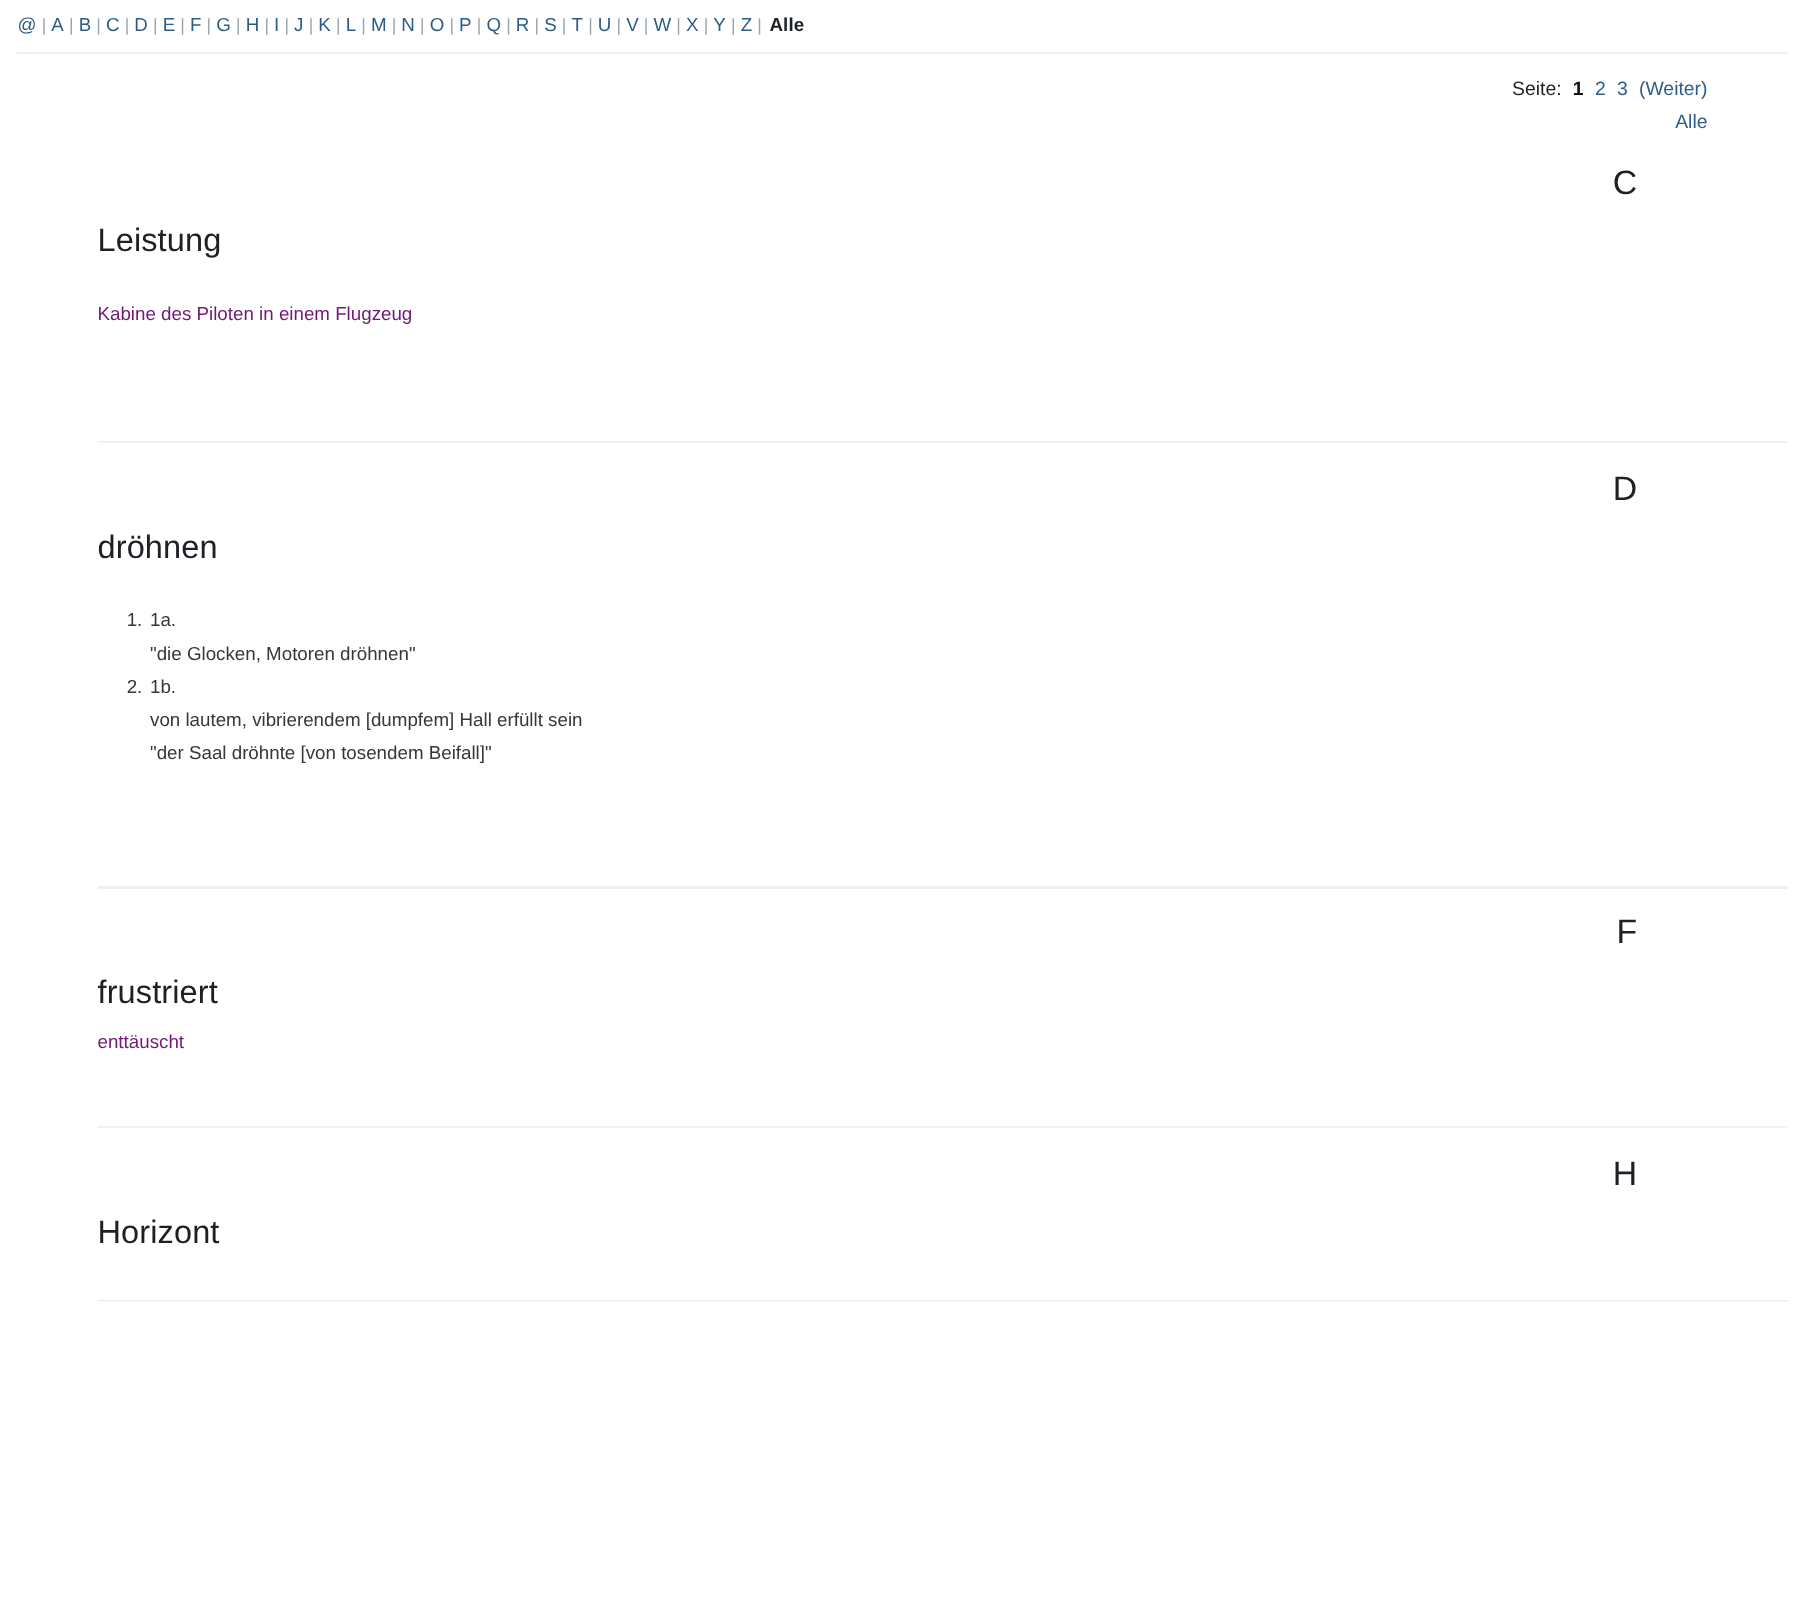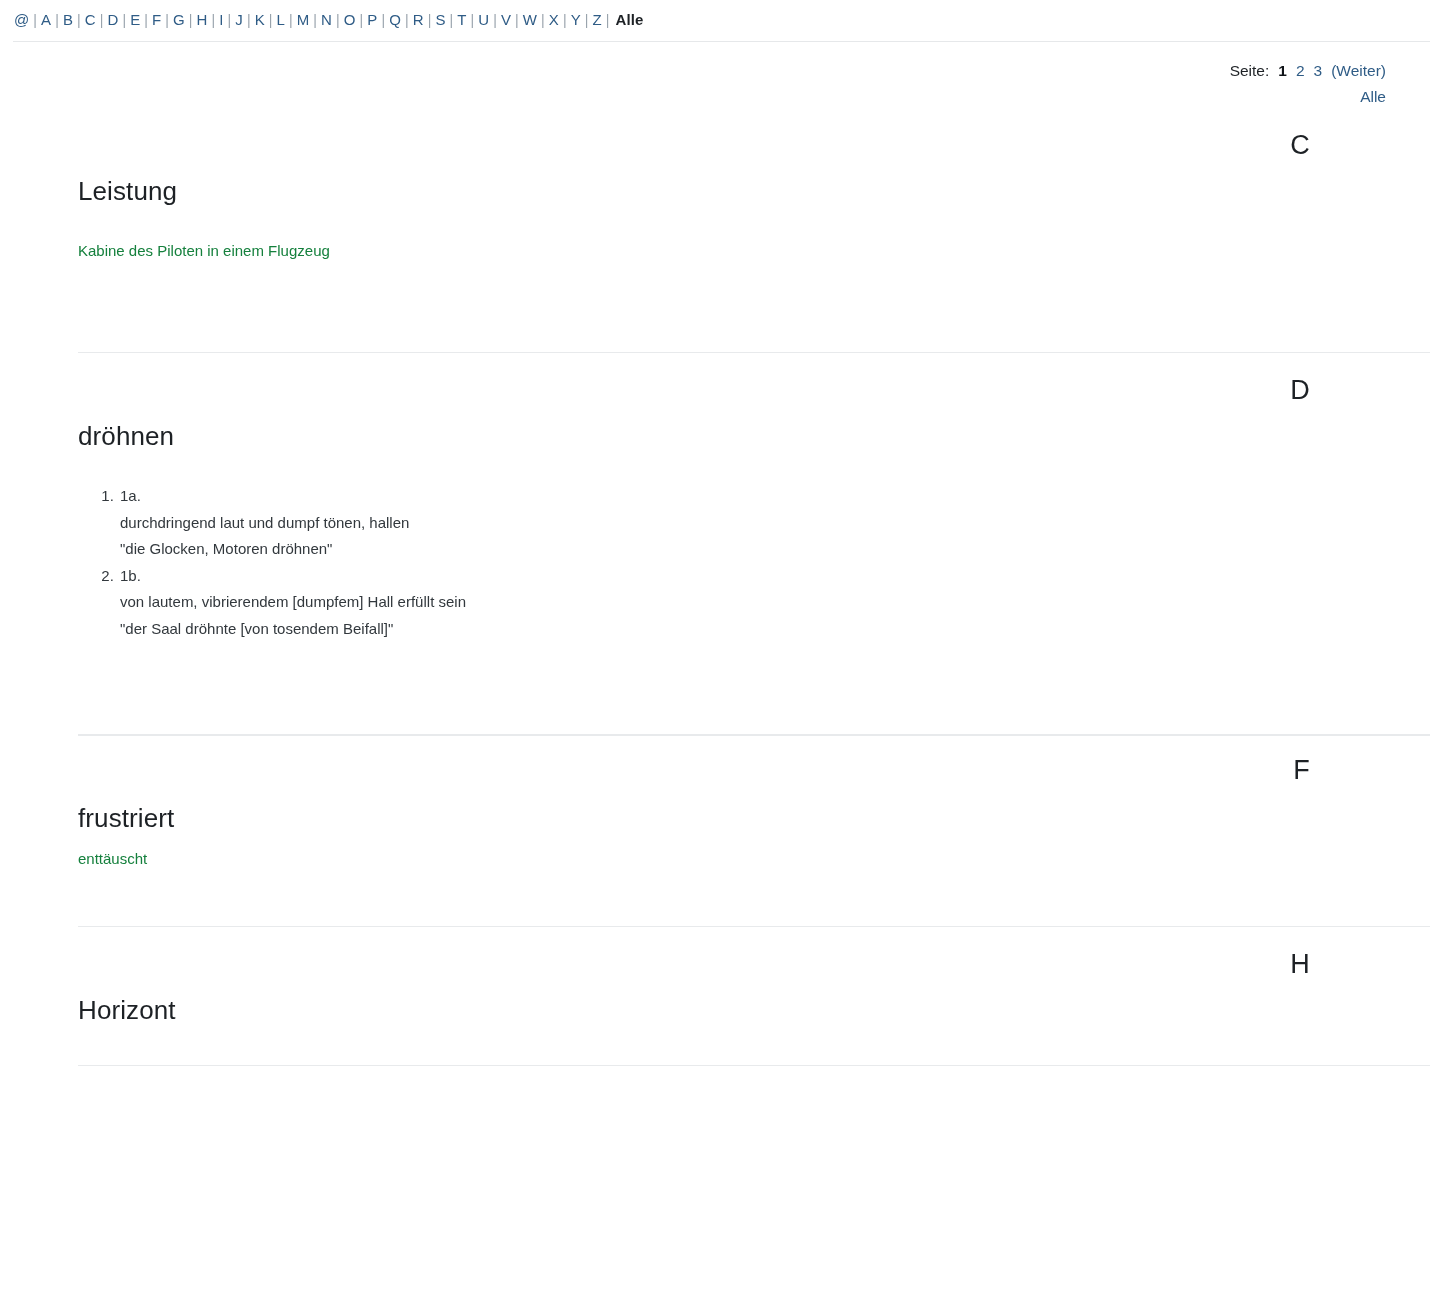--- a/index.html
+++ b/index.html
@@ -44,21 +44,21 @@
 
   #alpha-divider {
     height: 1px;
     background: #e6e8ea;
     margin: 11px 10px 0 13px;
   }
 
   
   #paging {
     margin-top: 16px;
-    padding-right: 54px;
+    padding-right: 74px;
     text-align: right;
     font-size: 15.5px;
     line-height: 26px;
     color: #1d2125;
   }
   #paging .pg-link {
     color: #2f5c86;
     text-decoration: none;
     margin-left: 9px;
   }
@@ -95,21 +95,21 @@
     font-size: 26px;
     line-height: 30px;
     color: #1d2125;
     letter-spacing: .1px;
   }
 
   .definition {
     margin: 0;
     font-size: 15px;
     line-height: 23px;
-    color: #15803d;
+    color: #701a75;
   }
 
   .pos {
     margin: 0;
     font-style: italic;
     font-size: 15px;
     line-height: 22px;
     color: #32383d;
   }
 
@@ -174,21 +174,21 @@
         <p class="definition">Kabine des Piloten in einem Flugzeug</p>
         <div class="spacer"></div>
       </div>
     </div>
     <div class="entry-divider"></div>
     <div class="entry" id="entry-1">
       <div class="letter-head">D</div>
       <div class="entry-body">
         <h3 class="concept">dröhnen</h3>
         <ol class="senses">
-          <li><span class="sense-number">1a.</span><span class="sense-gloss">durchdringend laut und dumpf tönen, hallen</span><span class="sense-example">"die Glocken, Motoren dröhnen"</span></li>
+          <li><span class="sense-number">1a.</span><span class="sense-example">"die Glocken, Motoren dröhnen"</span></li>
           <li><span class="sense-number">1b.</span><span class="sense-gloss">von lautem, vibrierendem [dumpfem] Hall erfüllt sein</span><span class="sense-example">"der Saal dröhnte [von tosendem Beifall]"</span></li>
         </ol>
         <div class="spacer"></div>
       </div>
     </div>
     <div class="entry-divider"></div>
     <div class="entry-divider"></div>
     <div class="entry" id="entry-3">
       <div class="letter-head">F</div>
       <div class="entry-body">

